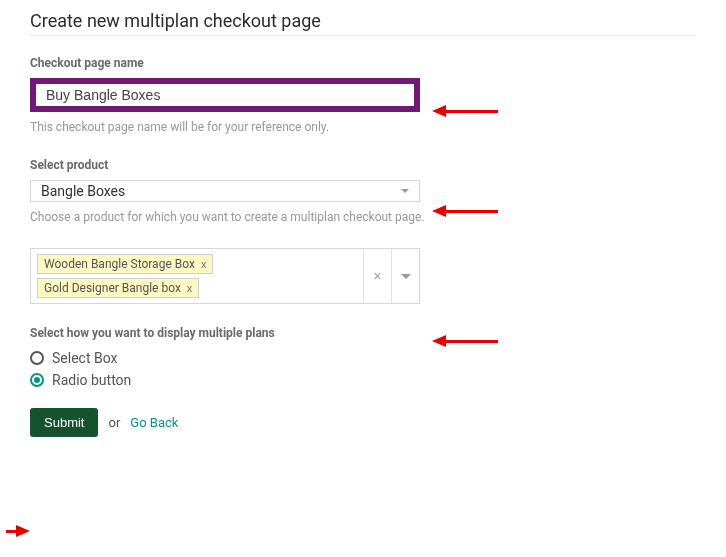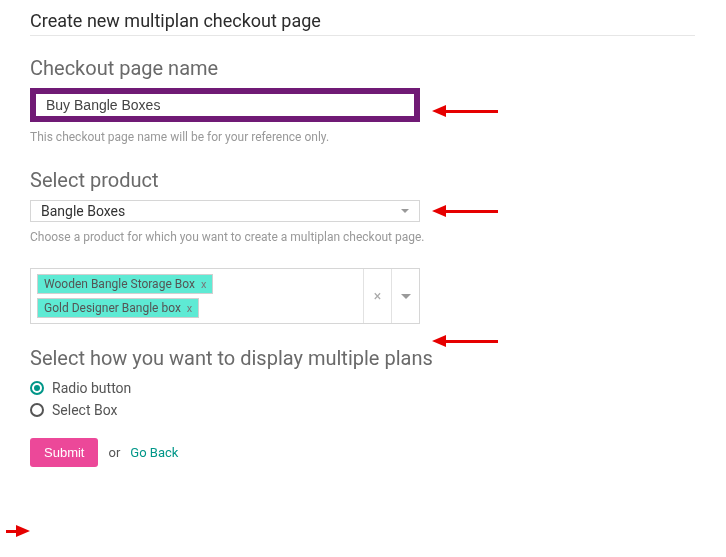--- a/index.html
+++ b/index.html
@@ -18,24 +18,24 @@
     color: #2c2c2c;
     padding-bottom: 4px;
     border-bottom: 1px solid #e6e6e6;
     margin-bottom: 20px;
     width: 665px;
   }
   .form-group {
     margin-bottom: 22px;
   }
   .field-label {
-    font-size: 20px;
+    font-size: 12px;
     color: #6a6a6a;
     margin-bottom: 8px;
-    font-weight: 400;
+    font-weight: 700;
   }
   .req { color: #d93025; }
   .text-input {
     width: 390px;
     height: 34px;
     border: 6px solid #701a75;
     padding: 0 10px;
     font-size: 14px;
     color: #444;
     outline: none;
@@ -77,21 +77,21 @@
   }
   .tags-area {
     flex: 1;
     padding: 5px 6px;
     display: flex;
     flex-wrap: wrap;
     gap: 4px;
     align-content: flex-start;
   }
   .tag {
-    background: #5eead4;
+    background: #fef9c3;
     color: #555;
     font-size: 12px;
     padding: 3px 6px;
     display: inline-flex;
     align-items: center;
     gap: 6px;
     border: 1px solid #d0d0d0;
     height: 20px;
   }
   .tag-x {
@@ -148,21 +148,21 @@
     font-size: 14px;
     color: #555;
   }
   .actions {
     display: flex;
     align-items: center;
     gap: 10px;
     margin-top: 20px;
   }
   .submit-btn {
-    background: #ec4899;
+    background: #14532d;
     color: #fff;
     border: none;
     padding: 7px 14px;
     font-size: 13px;
     border-radius: 3px;
     cursor: pointer;
   }
   .or-text { font-size: 13px; color: #555; }
   .go-back { font-size: 13px; color: #009688; text-decoration: none; cursor: pointer; text-align: right; }
 
@@ -232,29 +232,29 @@
     </div>
     <div class="chev-col">
       <span class="chev-down"></span>
     </div>
   </div>
 </div>
 
 <div class="form-group" style="margin-bottom:10px;">
   <div class="field-label" style="margin-bottom:10px;">Select how you want to display multiple plans</div>
   <div class="radio-row">
+    <span class="radio-outer"></span>
+    <span class="radio-label">Select Box</span>
+  </div>
+  <div class="radio-row">
     <span class="radio-outer selected">
         <span class="radio-inner"></span>
       </span>
     <span class="radio-label">Radio button</span>
   </div>
-  <div class="radio-row">
-    <span class="radio-outer"></span>
-    <span class="radio-label">Select Box</span>
-  </div>
 </div>
 
 <div class="actions">
   <button class="submit-btn">Submit</button>
   <span class="or-text">or</span>
   <a class="go-back">Go Back</a>
 </div>
 
 <div class="arrow" style="left:432px; top:105px;">
   <span class="arrow-head-left"></span>

